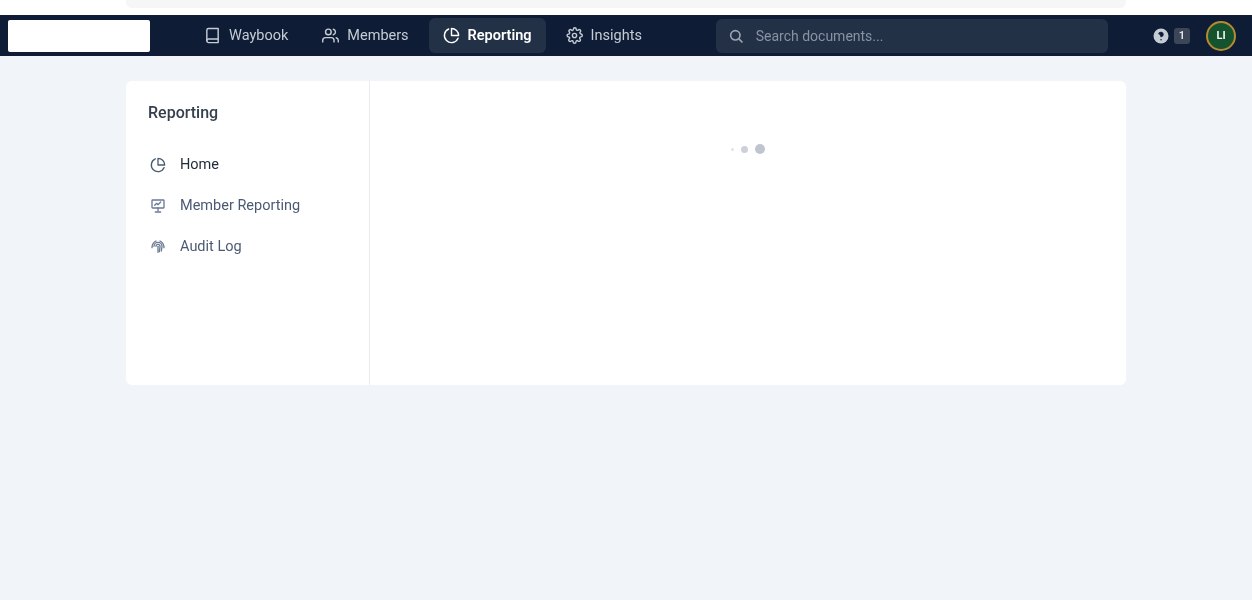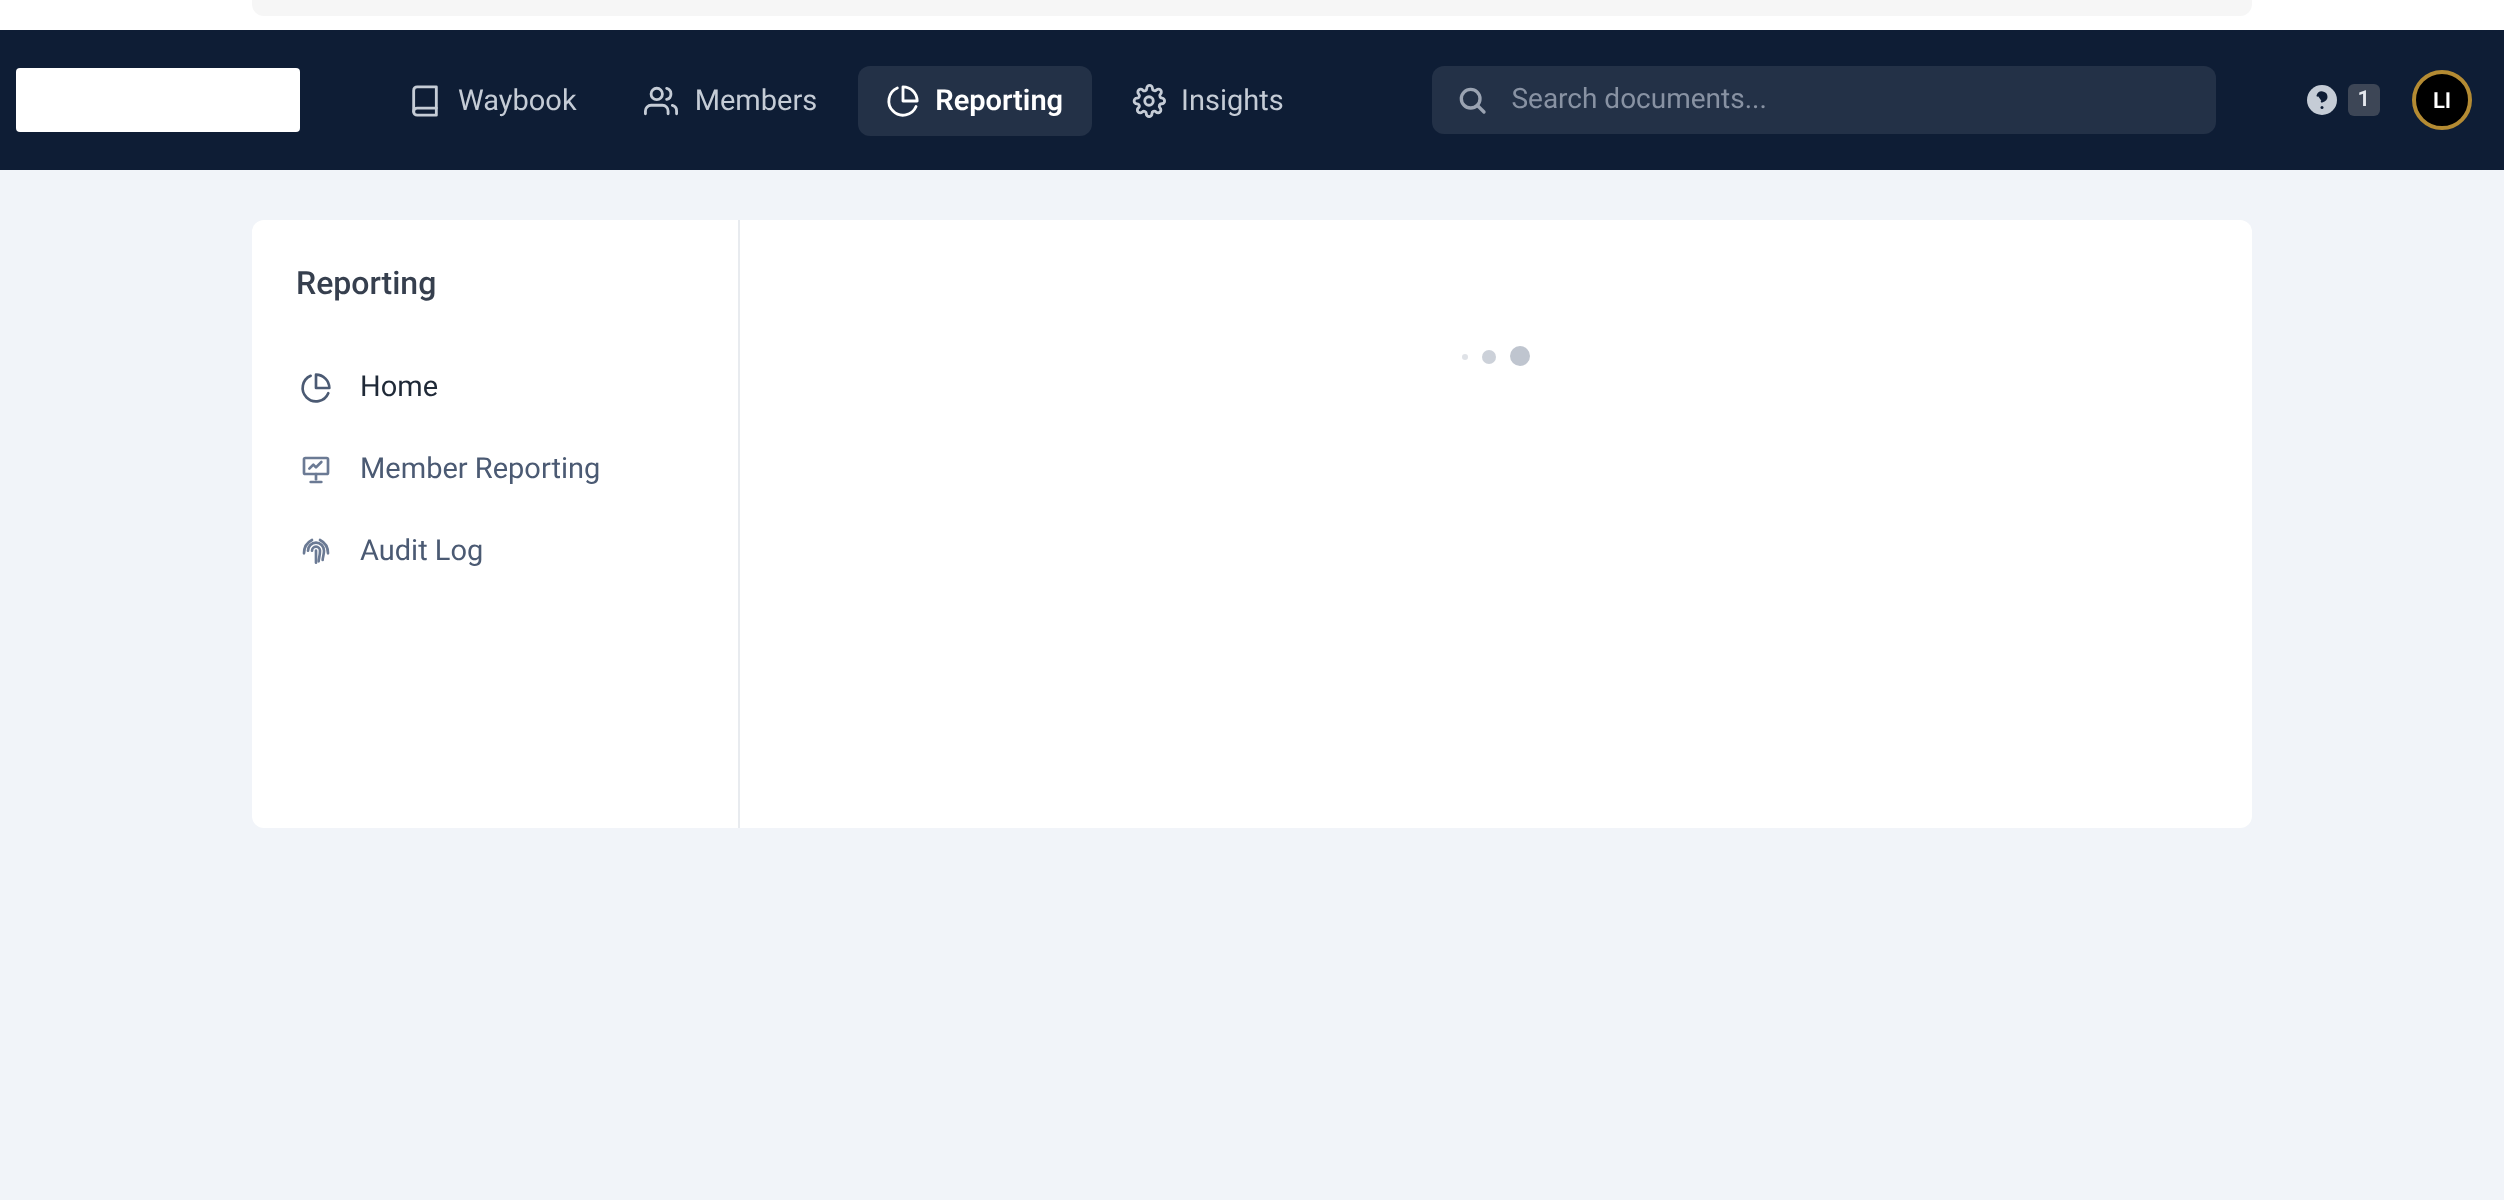--- a/index.html
+++ b/index.html
@@ -20,21 +20,21 @@
     }
     .top-spacer-inner {
       margin: 0 auto;
       width: 1000px;
       height: 8px;
       background: #f6f6f6;
       border-radius: 0 0 6px 6px;
     }
     .header {
       background: #0e1d35;
-      height: 70px;
+      height: 41px;
       display: flex;
       align-items: center;
       padding: 0 16px 0 8px;
       gap: 16px;
       justify-content: flex-end;
     }
     .logo-box {
       width: 142px;
       height: 32px;
       background: #fff;
@@ -117,21 +117,21 @@
       font-size: 11px;
       font-weight: 600;
       border-radius: 3px;
       padding: 1px 5px;
       line-height: 14px;
     }
     .avatar {
       width: 30px;
       height: 30px;
       border-radius: 50%;
-      background: #000000;
+      background: #14532d;
       border: 2px solid #b48b33;
       display: flex;
       align-items: center;
       justify-content: center;
       color: #fff;
       font-size: 11px;
       font-weight: 600;
       margin-left: 8px;
       cursor: pointer;
     }

